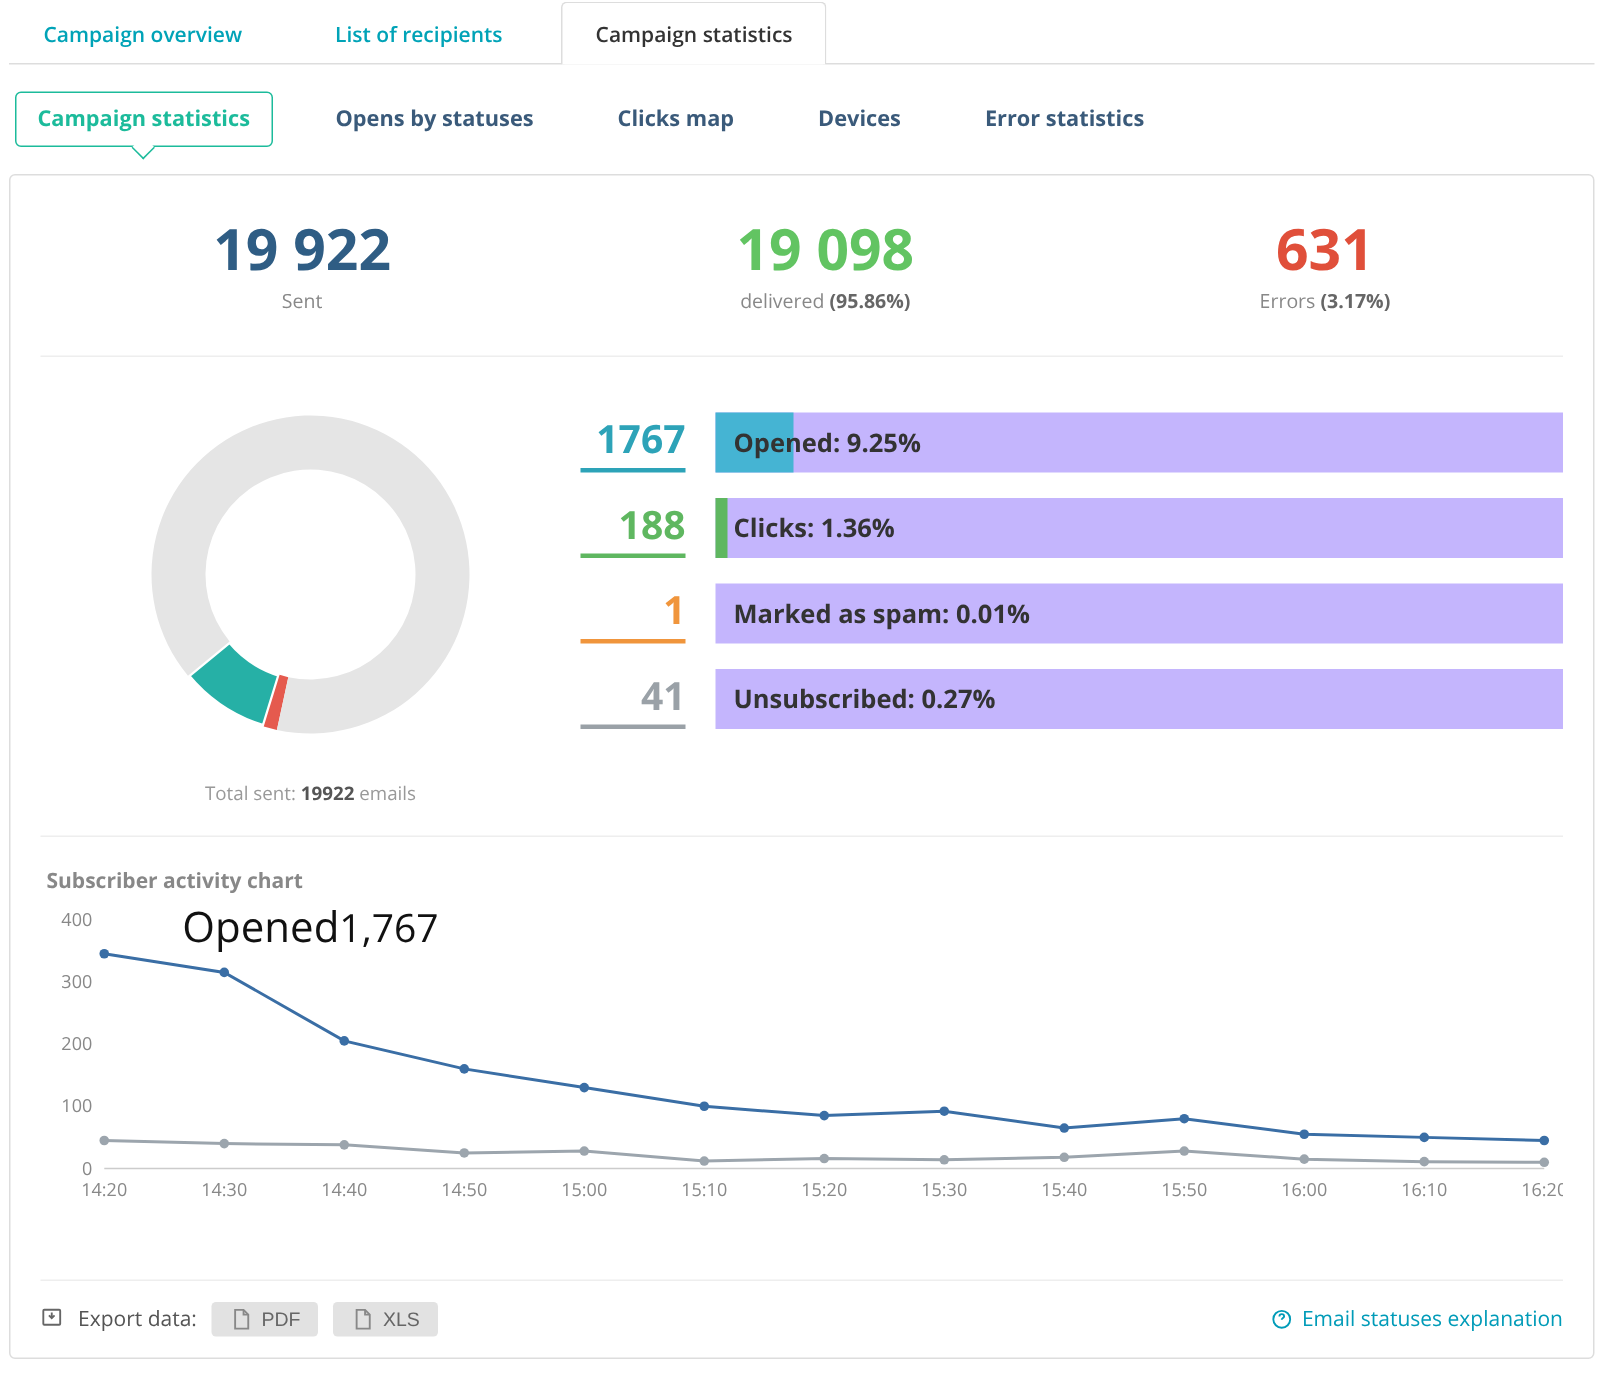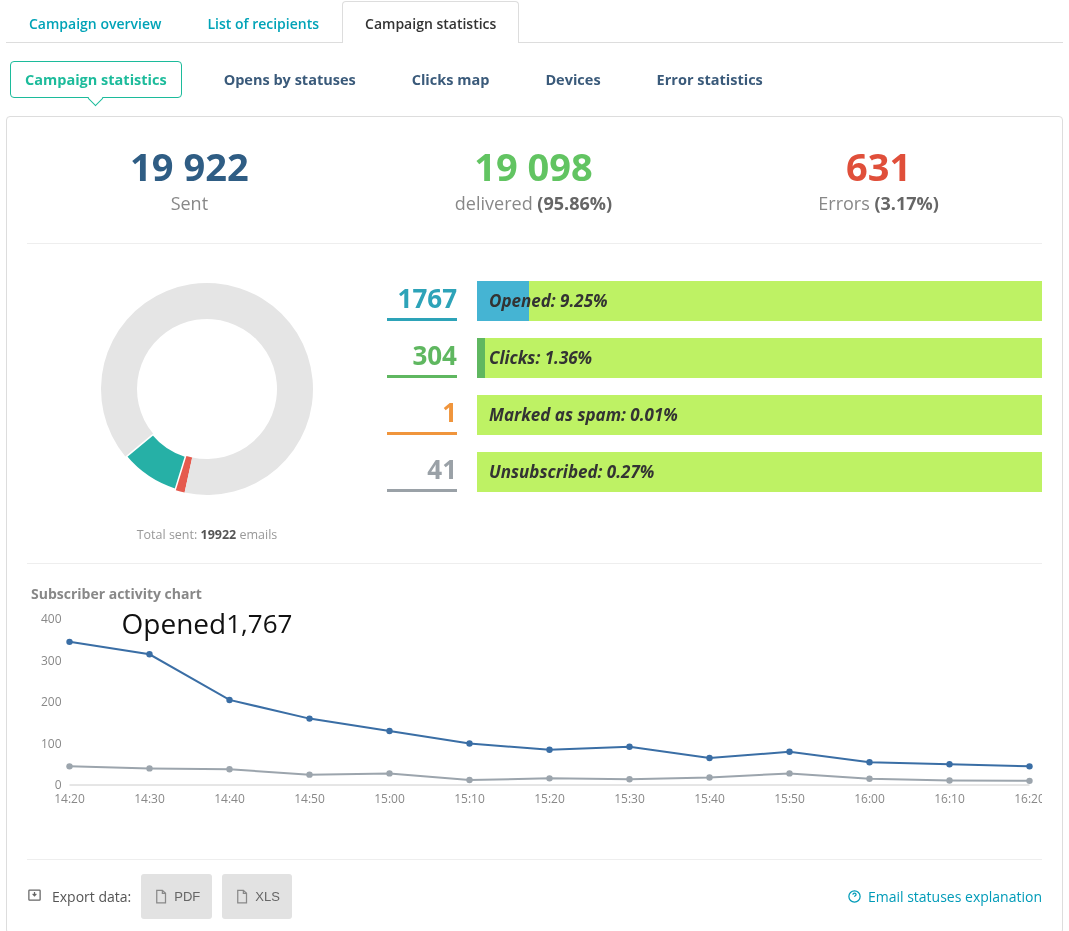--- a/index.html
+++ b/index.html
@@ -8,21 +8,21 @@
     background: #fff;
     color: #333;
     width: 1069px;
     padding: 0 6px;
     font-size: 14px;
   }
   
   .top-tabs {
     display: flex;
     border-bottom: 1px solid #ddd;
-    gap: 0;
+    gap: 16px;
   }
   .top-tab {
     padding: 12px 22px 10px 22px;
     color: #00a3b7;
     font-weight: 600;
     cursor: pointer;
     border: 1px solid transparent;
     border-bottom: none;
     border-top-left-radius: 4px;
     border-top-right-radius: 4px;
@@ -72,21 +72,21 @@
     padding: 30px 20px 14px 20px;
   }
   .topstats {
     display: flex;
     justify-content: space-around;
     text-align: center;
     padding-bottom: 28px;
     border-bottom: 1px solid #eee;
   }
   .stat-big { font-size: 38px; font-weight: 700; line-height: 1; }
-  .stat-sub { font-size: 18px; color: #888; margin-top: 6px; }
+  .stat-sub { font-size: 13px; color: #888; margin-top: 6px; }
   .stat-sub b { color: #666; }
   .c-blue  { color: #2f5d84; }
   .c-green { color: #62c462; }
   .c-red   { color: #e04f3a; }
 
   
   .breakdown {
     display: flex;
     padding: 30px 0 20px 0;
     border-bottom: 1px solid #eee;
@@ -103,21 +103,21 @@
   .metric-count {
     width: 70px; text-align: right;
     font-size: 26px; font-weight: 700;
     border-bottom: 3px solid;
     padding-bottom: 2px;
   }
   .mc-teal   { color: #2da3b8; border-color: #2da3b8; }
   .mc-green  { color: #5fb760; border-color: #5fb760; }
   .mc-orange { color: #f0953c; border-color: #f0953c; }
   .mc-gray   { color: #9aa1a7; border-color: #9aa1a7; }
-  .metric-bar-wrap { flex: 1; position: relative; height: 40px; background: #bef264; display: flex; align-items: center; font-style: italic; }
+  .metric-bar-wrap { flex: 1; position: relative; height: 40px; background: #c4b5fd; display: flex; align-items: center; }
   .metric-bar-fill { position: absolute; left: 0; top: 0; bottom: 0; }
   .mf-teal  { background: #45b4d3; }
   .mf-green { background: #5fb760; }
   .mf-gray  { background: #ccc; }
   .metric-text { position: relative; padding-left: 12px; font-size: 17px; color: #333; }
   .metric-text b { font-weight: 700; }
 
   
   .chart-title { color: #888; font-weight: 700; padding: 20px 4px 6px 4px; font-size: 14px; }
   .chart-svg { width: 100%; height: 200px; display: block; }
@@ -134,21 +134,21 @@
     padding-top: 14px;
     display: flex;
     align-items: center;
     gap: 10px;
     color: #555;
   }
   .footer .spacer { flex: 1; }
   .export-btn {
     background: #e2e2e2;
     border: none;
-    padding: 15px 12px;
+    padding: 4px 12px;
     border-radius: 3px;
     color: #666;
     cursor: pointer;
     display: inline-flex;
     align-items: center;
     gap: 6px;
     font-size: 13px;
   }
   .link-help { color: #009bb8; text-decoration: none; display: inline-flex; align-items: center; gap: 6px; }
   .ico-svg { width: 15px; height: 15px; }
@@ -214,21 +214,21 @@
 
     <div class="metrics">
       <div class="metric-row">
         <div class="metric-count mc-teal">1767</div>
         <div class="metric-bar-wrap">
           <div class="metric-bar-fill mf-teal" id="fill-opened" style="width: 9.25%;"></div>
           <div class="metric-text"><b>Opened: </b><b>9.25%</b></div>
         </div>
       </div>
       <div class="metric-row">
-        <div class="metric-count mc-green">304</div>
+        <div class="metric-count mc-green">188</div>
         <div class="metric-bar-wrap">
           <div class="metric-bar-fill mf-green" id="fill-clicks" style="width: 1.36%;"></div>
           <div class="metric-text"><b>Clicks: </b><b>1.36%</b></div>
         </div>
       </div>
       <div class="metric-row">
         <div class="metric-count mc-orange">1</div>
         <div class="metric-bar-wrap">
           <div class="metric-bar-fill mf-gray" id="fill-spam" style="width: 0%;"></div>
           <div class="metric-text"><b>Marked as spam: </b><b>0.01%</b></div>

